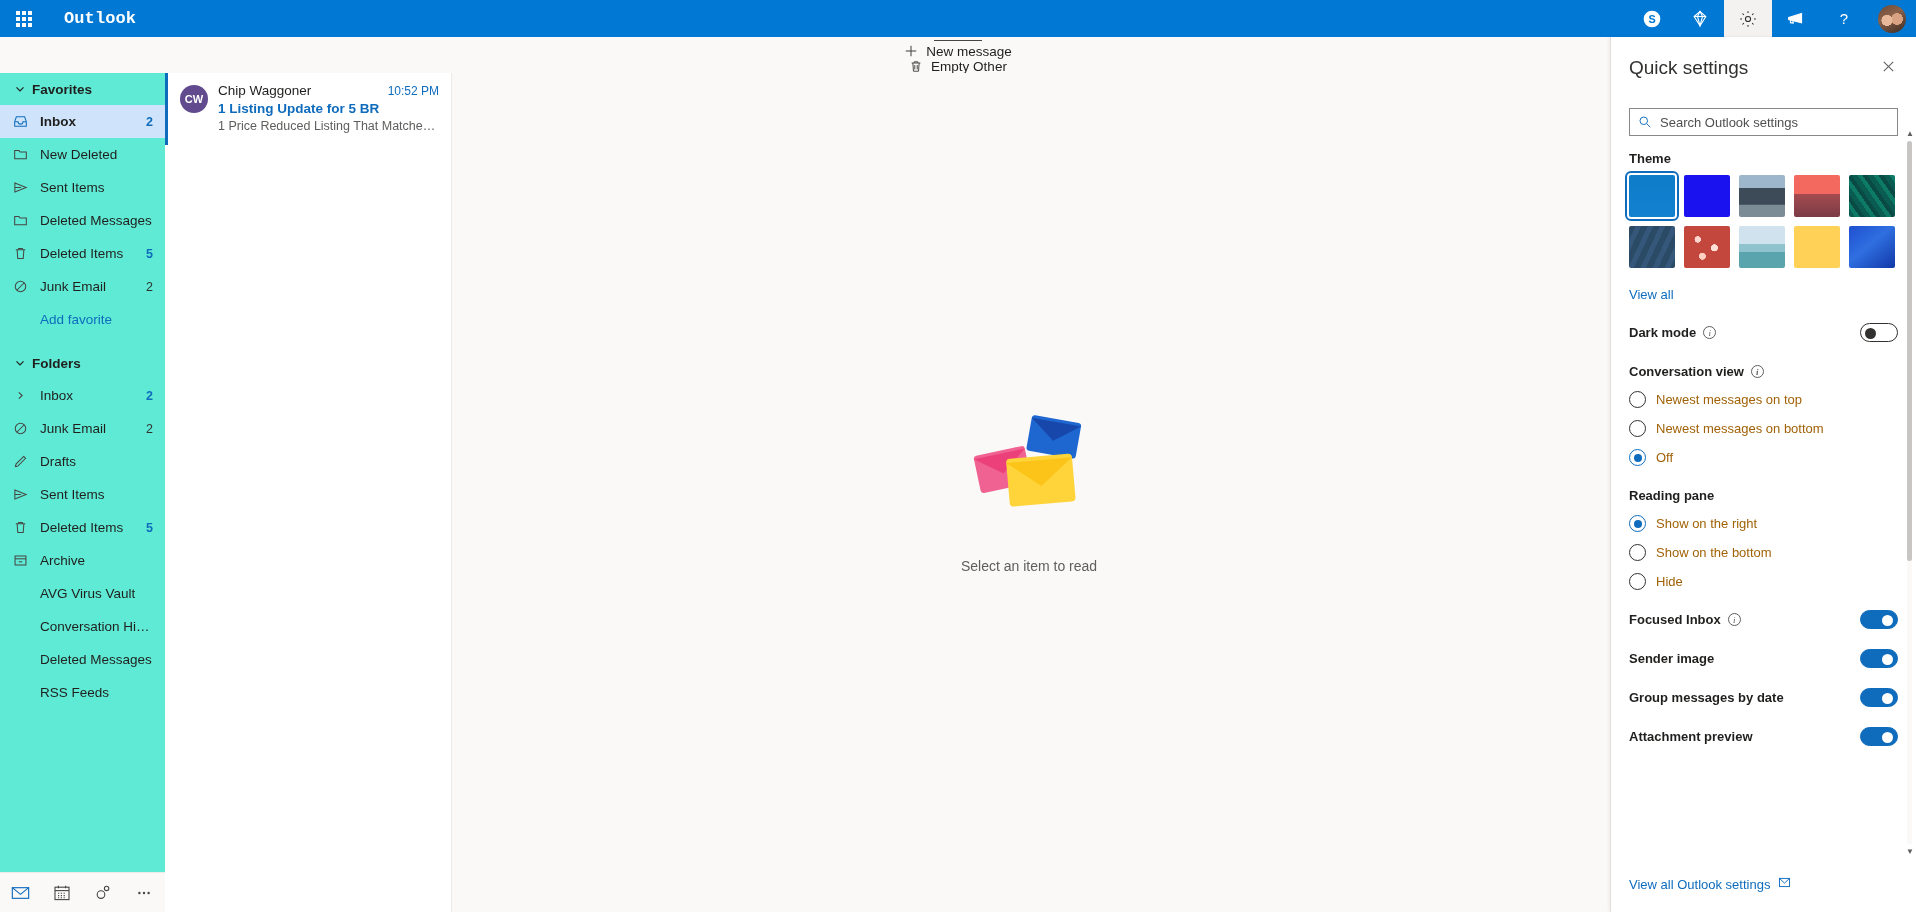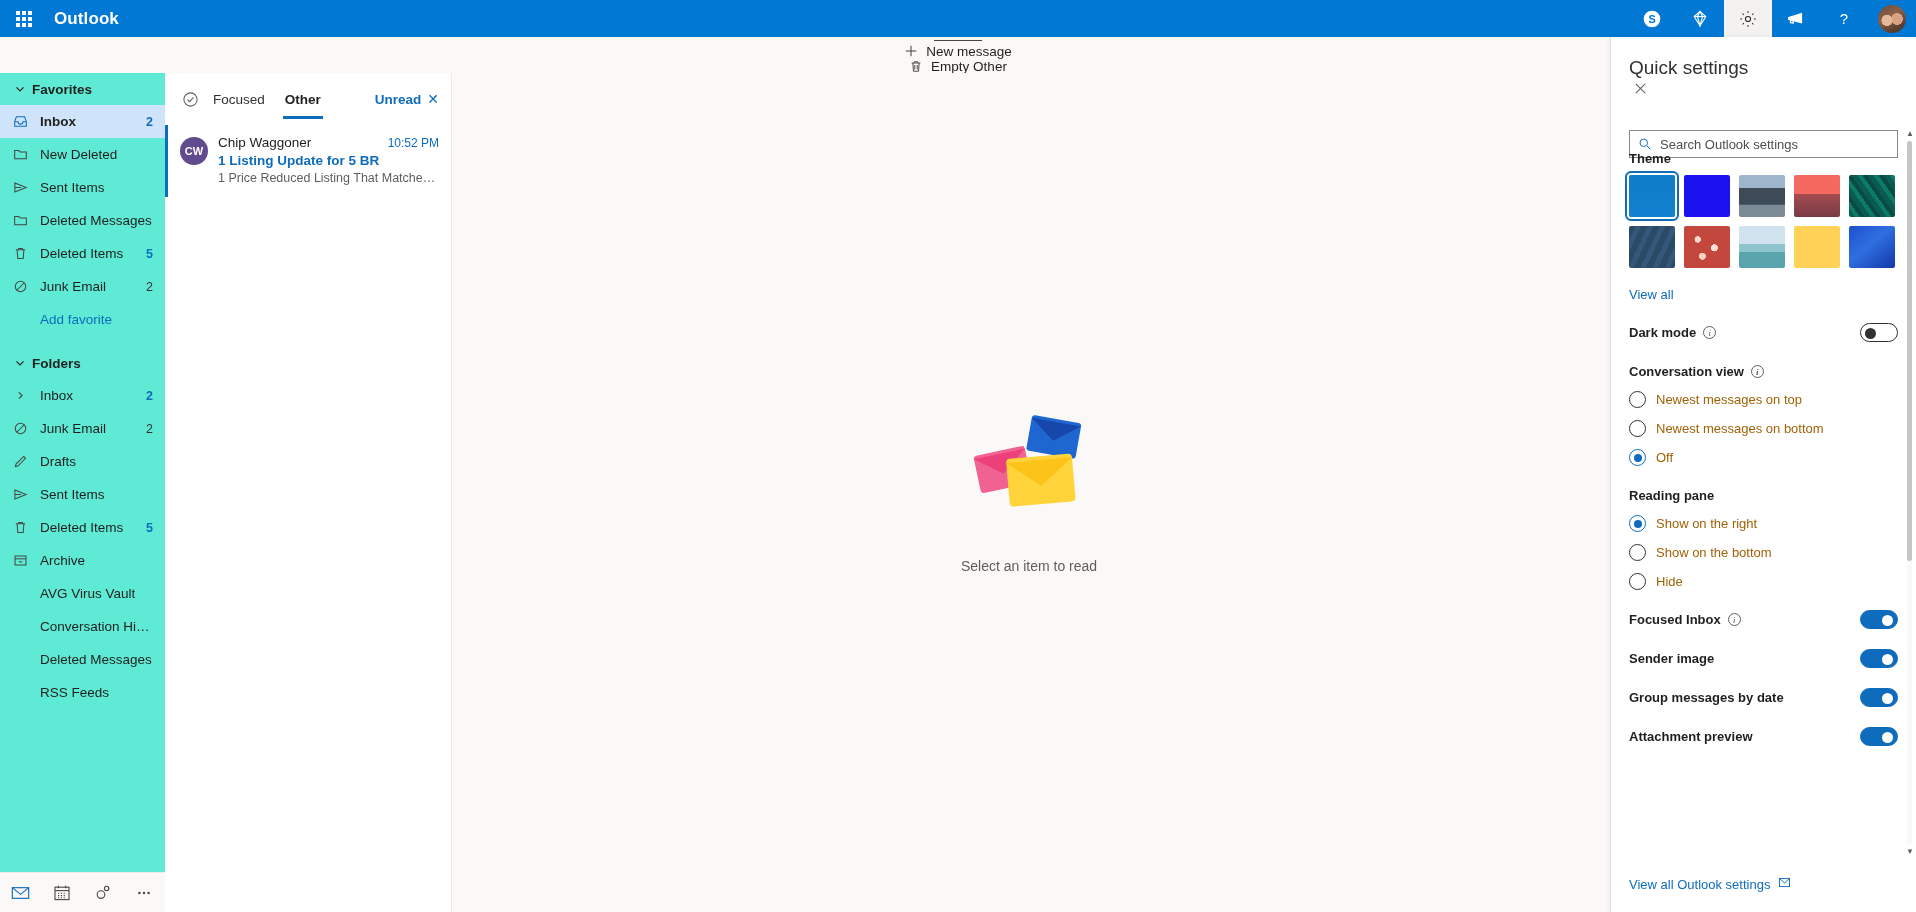--- a/index.html
+++ b/index.html
@@ -18,21 +18,21 @@
     background: #0078d4; display: flex; align-items: center;
   }
   .waffle {
     width: 48px; height: 37px; display: flex; align-items: center; justify-content: center;
     cursor: pointer;
   }
   .waffle-grid { display: grid; grid-template-columns: repeat(3, 4px); grid-gap: 2px; }
   .waffle-grid i { width: 4px; height: 4px; background: #fff; display: block; }
   .brand {
     color: #fff; font-size: 17px; font-weight: bold; letter-spacing: .1px;
-    margin-left: 6px; margin-right: 18px;
+    margin-left: 16px; margin-right: 18px; font-family: Liberation Mono, monospace;
   }
   .searchbox {
     width: 348px; height: 27px; background: #fff; display: flex; align-items: center;
     padding: 0 10px; margin-left: 22px;
   }
   .searchbox .mag { margin-right: 9px; display: flex; }
   .searchbox input {
     border: 0; outline: 0; font-size: 13.5px; color: #201f1e; width: 100%;
     font-family: "Liberation Sans", sans-serif; background: transparent;
   }
@@ -151,21 +151,21 @@
   }
   .empty-art { width: 130px; height: 110px; margin-bottom: 36px; }
   .empty-text { font-size: 14px; color: #605e5c; }
 
   
   .panel {
     position: absolute; top: 37px; right: 0; width: 306px; height: 875px;
     background: #fff; border-left: 1px solid #e1dfdd; overflow: hidden;
     box-shadow: -1px 0 4px rgba(0,0,0,.06);
   }
-  .panel-head { display: flex; align-items: flex-start; padding: 20px 16px 0 18px; flex-direction: column; }
+  .panel-head { display: flex; align-items: flex-start; padding: 20px 16px 0 18px; }
   .panel-title { font-size: 19px; color: #323130; font-weight: 400; flex: 1; }
   .panel-close { color: #605e5c; cursor: pointer; padding: 2px 4px; }
   .panel-search {
     margin: 28px 18px 0 18px; height: 28px; border: 1px solid #8a8886;
     display: flex; align-items: center; padding: 0 8px;
   }
   .panel-search .mag2 { margin-right: 8px; display: flex; color: #0f6cbd; }
   .panel-search input {
     border: 0; outline: 0; width: 100%; font-size: 13px; color: #201f1e;
     font-family: "Liberation Sans", sans-serif; background: transparent;
@@ -512,38 +512,20 @@
         <svg width="18" height="18" viewBox="0 0 18 18" fill="#484644">
             <circle cx="4.4" cy="9" r="1.2"></circle>
             <circle cx="9" cy="9" r="1.2"></circle>
             <circle cx="13.6" cy="9" r="1.2"></circle>
           </svg>
       </div>
     </div>
   </div>
 
   <div class="msglist">
-    <div class="pivotbar">
-      <div class="pv-check">
-        <svg width="17" height="17" viewBox="0 0 18 18" fill="none" stroke="#605e5c" stroke-width="1.1">
-            <circle cx="9" cy="9" r="7"></circle>
-            <path d="M5.8 9.1 L8 11.3 L12.2 6.8"></path>
-          </svg>
-      </div>
-      <div class="pivot">
-        <span>Focused</span>
-      </div>
-      <div class="pivot active">
-        <span>Other</span>
-      </div>
-      <div class="filter">
-        <span>Unread</span>
-        <span class="fx">✕</span>
-      </div>
-    </div>
 
     <div class="msg-row">
       <div class="msg-avatar">CW</div>
       <div class="msg-body">
         <div class="msg-line1">
           <span class="msg-sender">Chip Waggoner</span>
           <span class="msg-time">10:52 PM</span>
         </div>
         <div class="msg-subject">1 Listing Update for 5 BR</div>
         <div class="msg-preview">1 Price Reduced Listing That Matches Your...</div>

